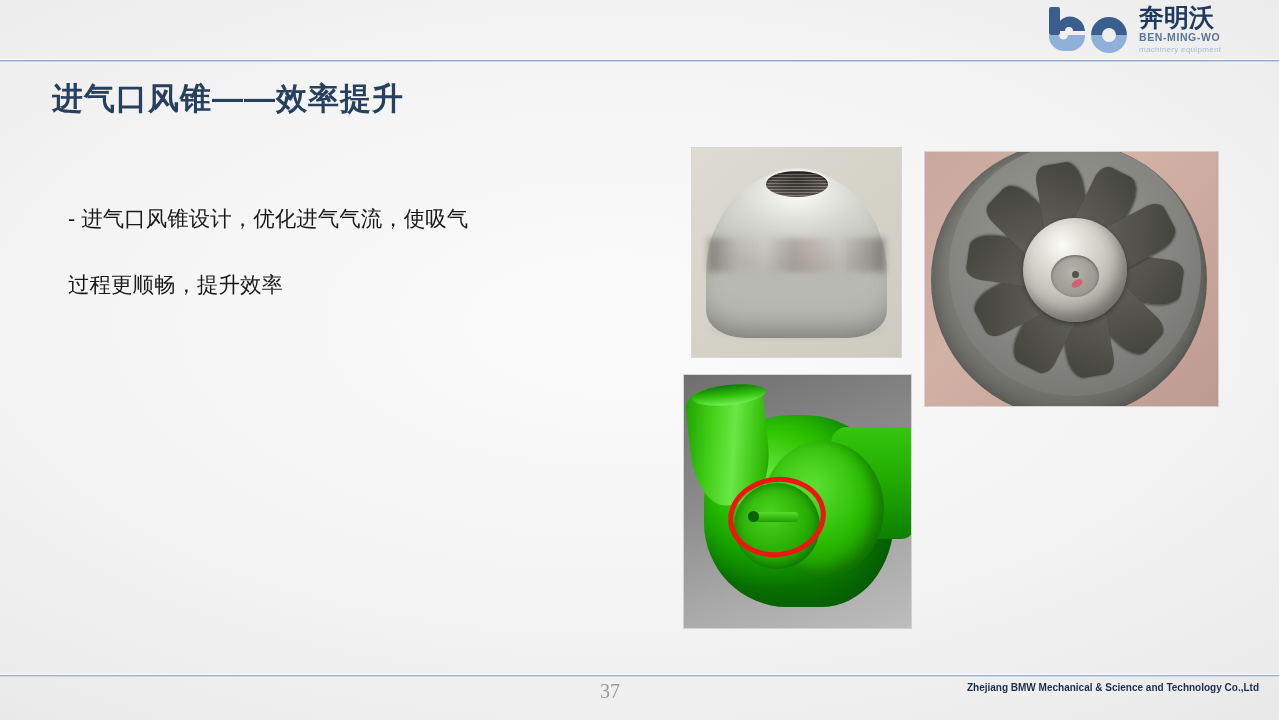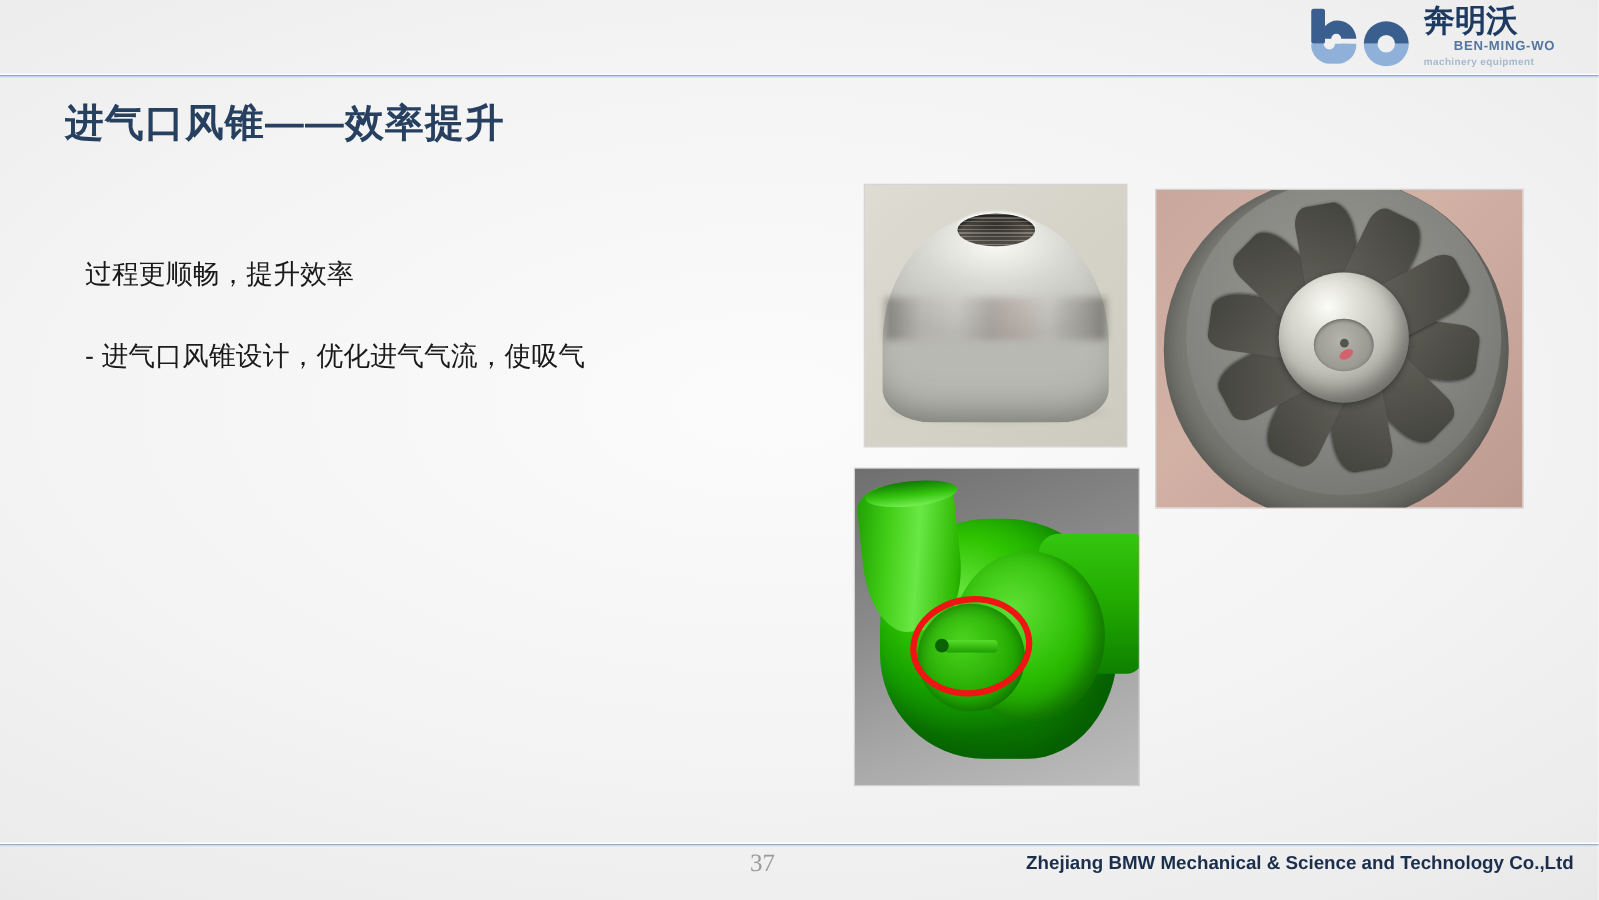--- a/index.html
+++ b/index.html
@@ -64,29 +64,27 @@
     line-height: 28px;
     white-space: nowrap;
   }
   .logo-en {
     font-size: 10.5px;
     font-weight: bold;
     color: #55779f;
     letter-spacing: 0.6px;
     line-height: 13px;
     white-space: nowrap;
-    margin-left: 24px;
   }
   .logo-sub {
     font-size: 8px;
     color: #a8b9cd;
     letter-spacing: 0.3px;
     line-height: 11px;
     white-space: nowrap;
-    font-weight: bold;
   }
 
   
   .slide-title {
     position: absolute;
     left: 52px;
     top: 78px;
     font-size: 31px;
     font-weight: bold;
     color: #27405f;
@@ -383,21 +381,21 @@
     width: 40px;
     text-align: center;
     font-family: "Liberation Serif", "DejaVu Serif", serif;
     font-size: 20px;
     color: #9a9a9a;
   }
   .footer-company {
     position: absolute;
     right: 20px;
     top: 682px;
-    font-size: 15px;
+    font-size: 10px;
     font-weight: bold;
     color: #1b2f4d;
     letter-spacing: 0px;
     white-space: nowrap;
   }
 </style>
 </head>
 <body>
 
 <div class="slide">
@@ -425,22 +423,22 @@
     <div class="logo-text-block">
       <div class="logo-cn">奔明沃</div>
       <div class="logo-en">BEN-MING-WO</div>
       <div class="logo-sub">machinery equipment</div>
     </div>
   </div>
 
   <div class="slide-title">进气口风锥——效率提升</div>
 
   <div class="body-text">
+    <div class="body-line">- 进气口风锥设计，优化进气气流，使吸气</div>
     <div class="body-line">过程更顺畅，提升效率</div>
-    <div class="body-line">- 进气口风锥设计，优化进气气流，使吸气</div>
   </div>
 
   <div class="photo" id="photo-cone">
     <div class="cone-shadow"></div>
     <div class="cone-body"></div>
     <div class="cone-band"></div>
     <div class="cone-hole">
       <div class="cone-hole-thread"></div>
     </div>
   </div>

